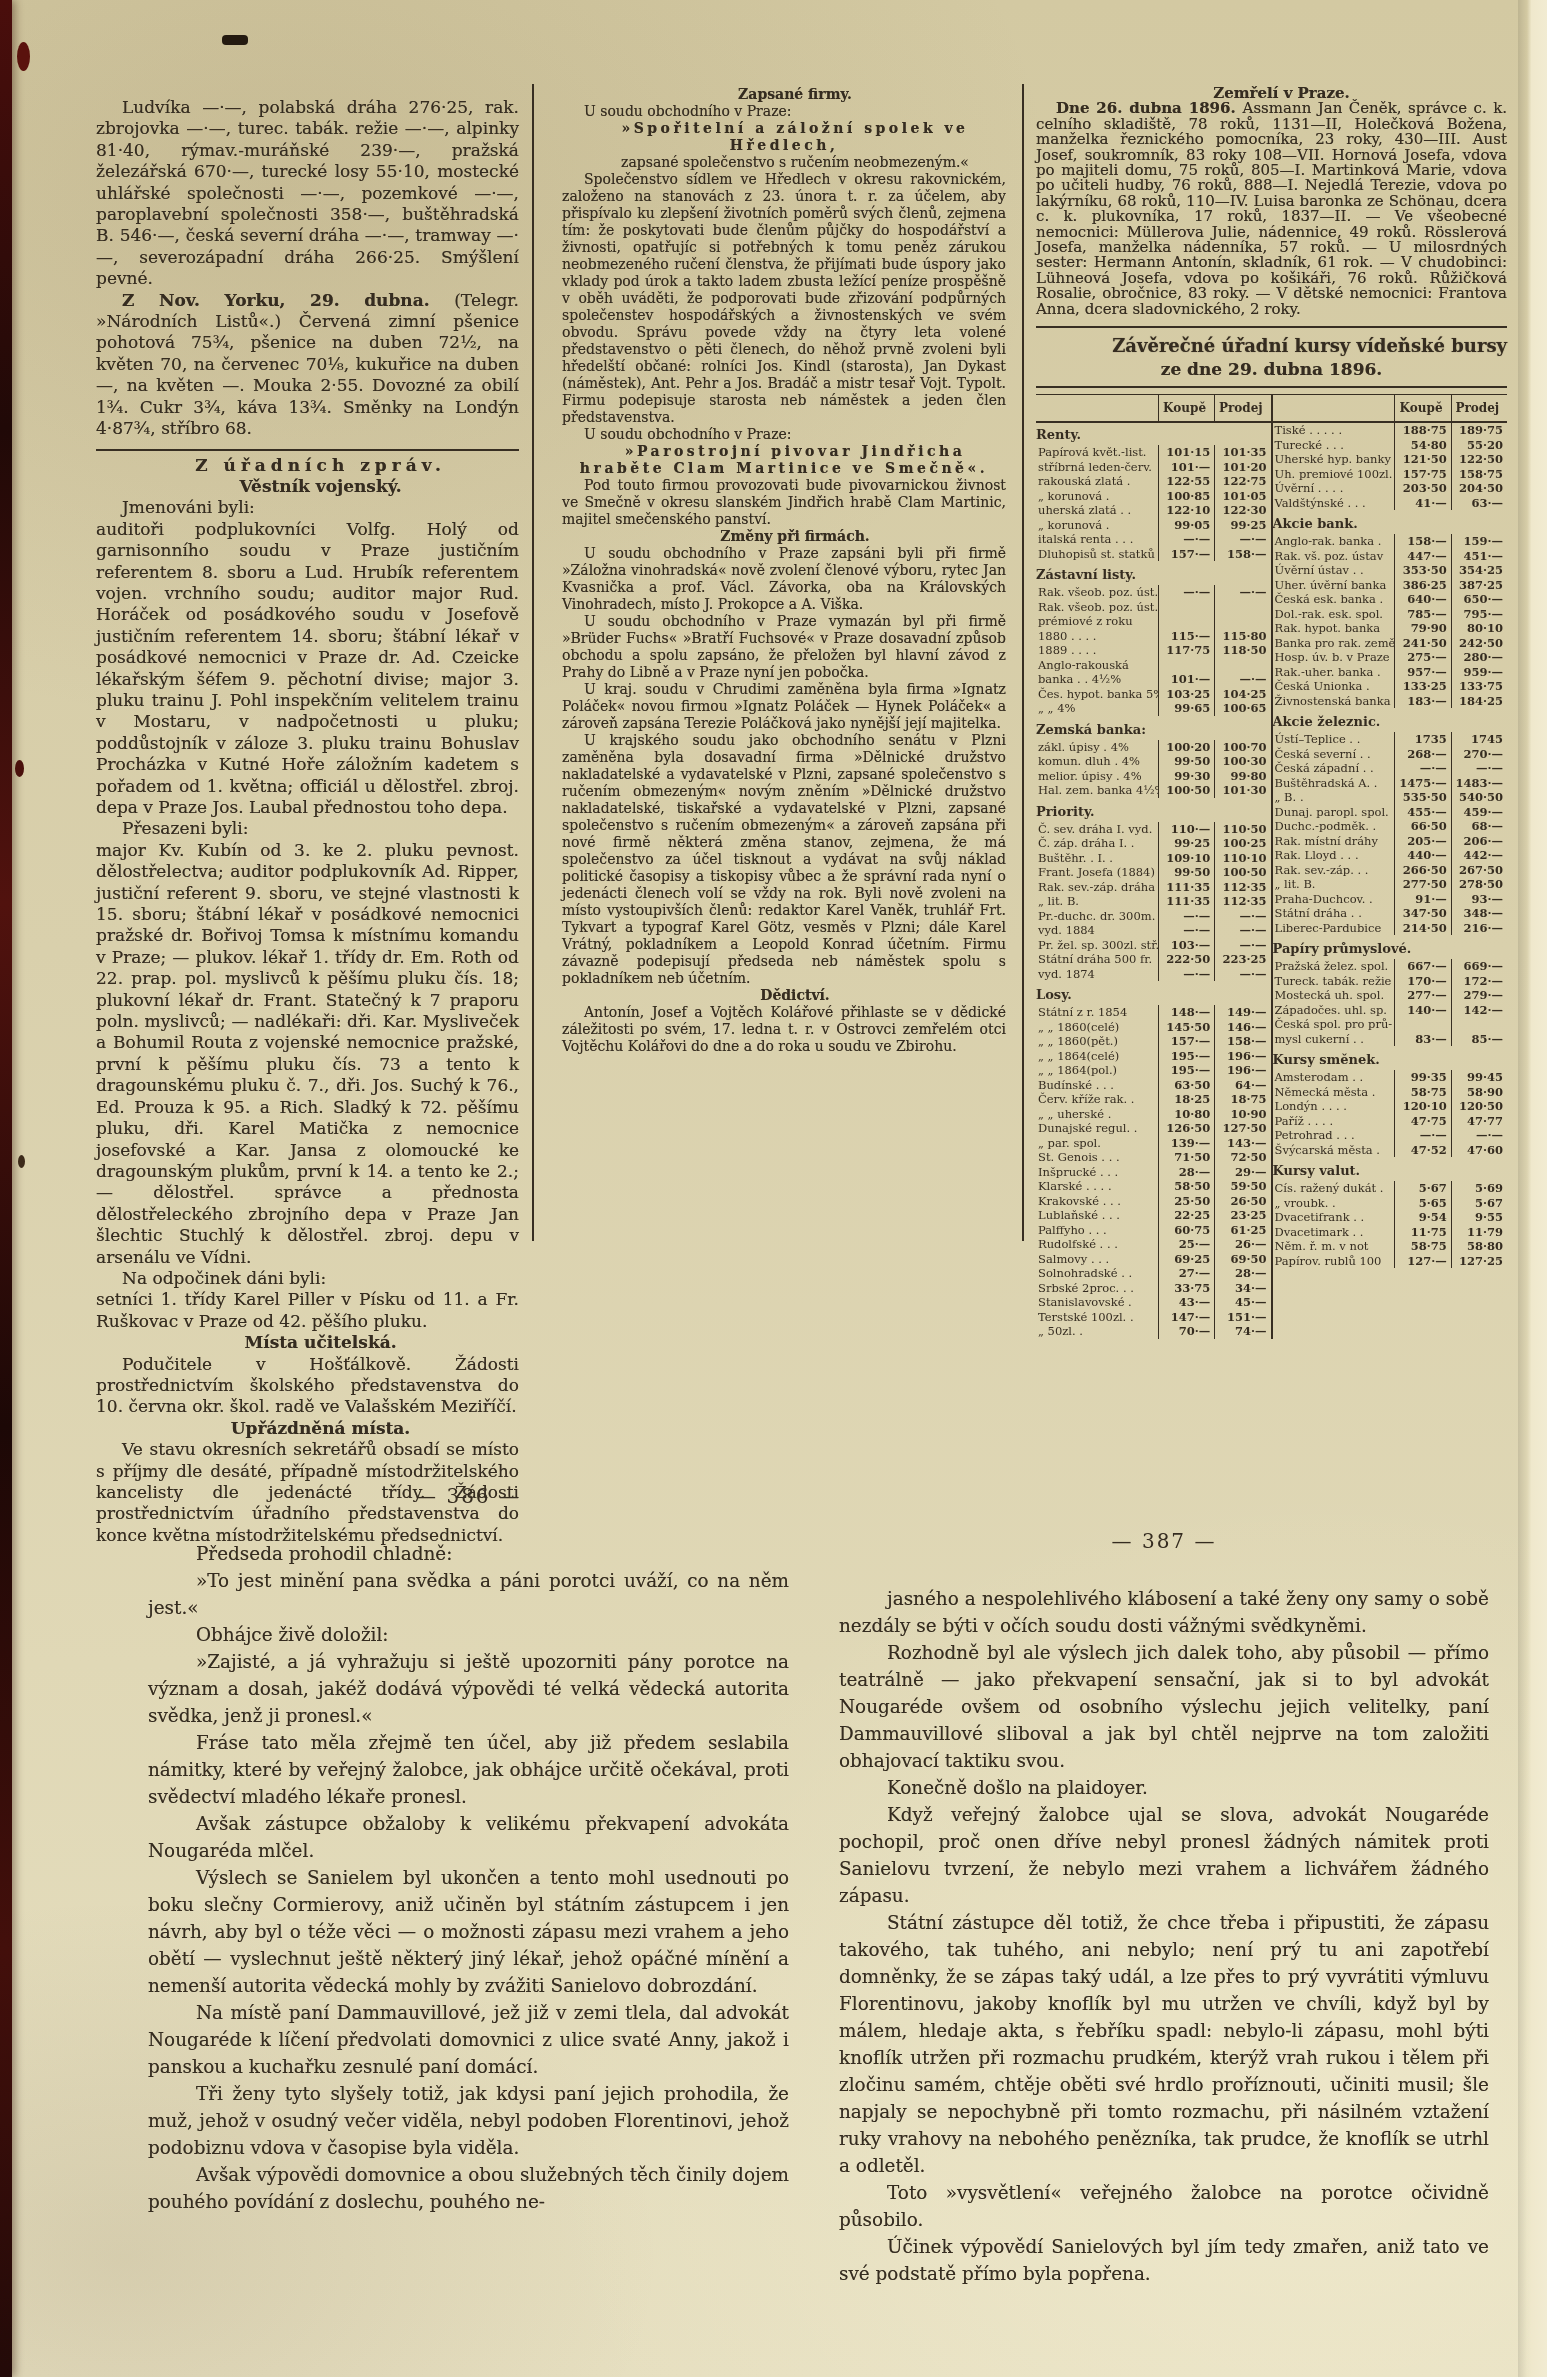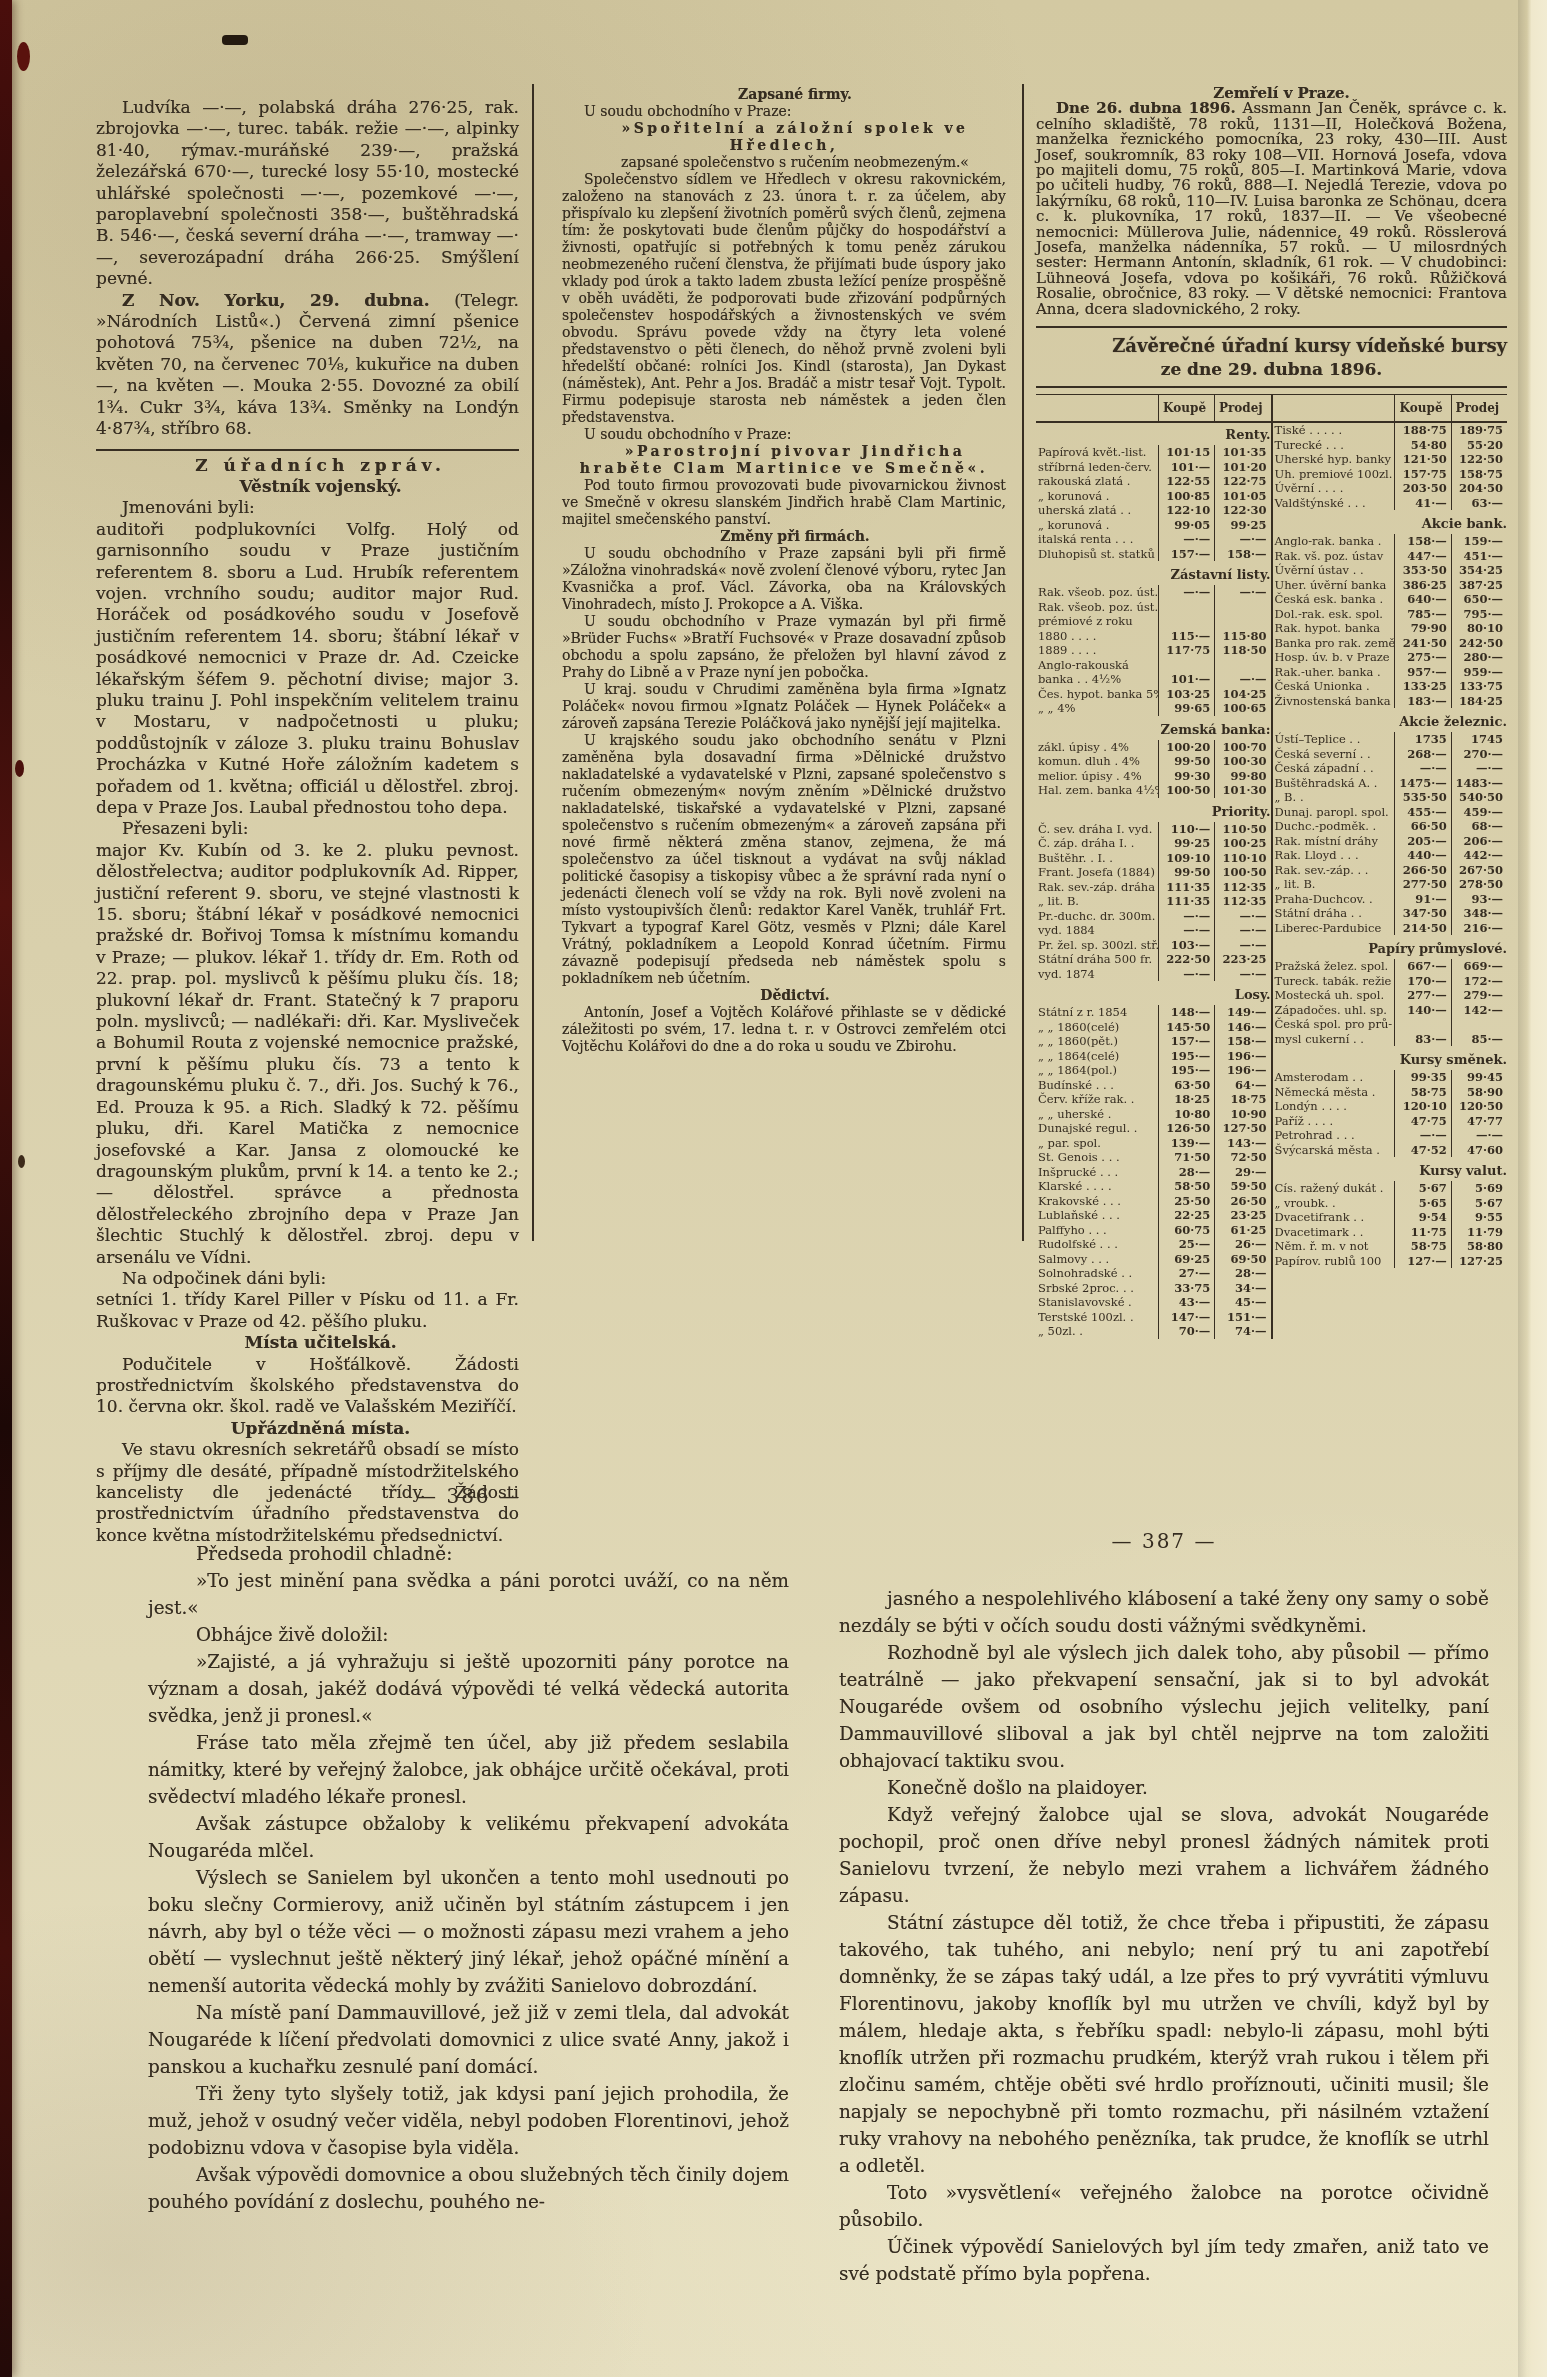--- a/index.html
+++ b/index.html
@@ -53,21 +53,21 @@
     text-shadow:0 0 1px rgba(40,32,22,.5);}
   .bursa-sub{font-size:17px;font-weight:700;text-align:center;margin:3px 0 7px;text-shadow:0 0 0.5px rgba(40,32,22,.5);}
   .dblrule{height:5.5px;border-top:2.5px solid #372e22;border-bottom:1.5px solid #372e22;margin:2px 0 0;}
   .thickrule{height:2.5px;background:#372e22;}
   .btable{display:flex;width:100%;font-size:11.5px;}
   .bhalf{width:50%;display:grid;grid-template-columns:52% 24% 24%;align-content:start;}
   .bhalf.right{border-left:2.5px solid #372e22;}
   .bcell{min-height:14.5px;line-height:14.5px;white-space:nowrap;overflow:hidden;}
   .blabel{padding-left:2px;text-align:left;}
   .bnum{text-align:right;padding-right:4px;font-weight:700;border-left:1.5px solid #372e22;}
-  .bsection{grid-column:1/4;text-align:right;font-weight:700;font-size:13px;line-height:15px;padding:6px 0 3px;}
+  .bsection{grid-column:1/4;text-align:left;font-weight:700;font-size:13px;line-height:15px;padding:6px 0 3px;}
   .bsection.first{padding-top:4px;}
   .bhead{font-weight:700;text-align:center;font-size:12px;line-height:26px;min-height:26px;}
   .bheadrow-label{min-height:26px;}
   
   .book{position:absolute;text-align:justify;}
   #p386{left:148px;top:1484px;width:641px;}
   #p387{left:839px;top:1529px;width:650px;}
   .pageno{text-align:center;font-size:20px;letter-spacing:2px;margin-bottom:32px;text-indent:0;font-weight:400;}
   .book p{font-size:18.4px;line-height:27px;margin:0;text-indent:48px;text-shadow:0 0 0.5px rgba(53,44,32,.5);}
 </style>

